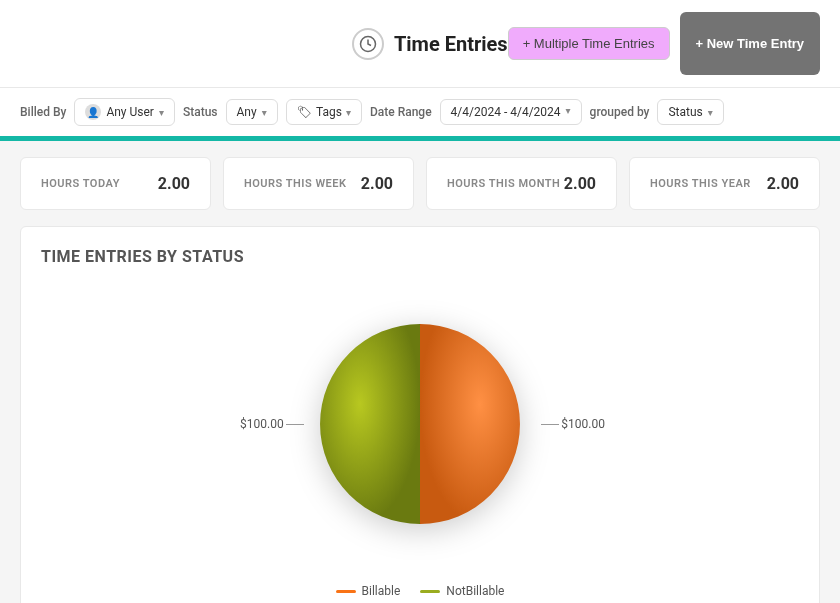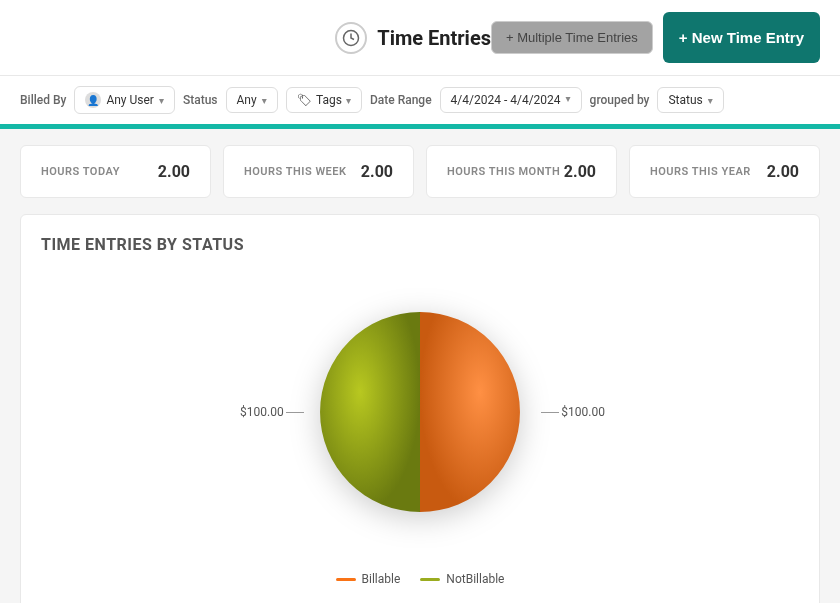--- a/index.html
+++ b/index.html
@@ -43,37 +43,37 @@
       font-size: 20px;
       font-weight: 700;
       color: #222;
     }
     .header-actions {
       display: flex;
       align-items: center;
       gap: 10px;
     }
     .btn-multiple {
-      background: #a3a3a3;
+      background: #f0abfc;
       border: 1px solid #ccc;
       border-radius: 6px;
       padding: 8px 14px;
       font-size: 13px;
       color: #444;
       cursor: pointer;
       display: flex;
       align-items: center;
       gap: 5px;
     }
     .btn-new {
-      background: #0f766e;
+      background: #737373;
       border: none;
       border-radius: 6px;
-      padding: 17px 16px;
-      font-size: 15px;
+      padding: 24px 16px;
+      font-size: 13px;
       font-weight: 600;
       color: #fff;
       cursor: pointer;
       display: flex;
       align-items: center;
       gap: 5px;
     }
     
     .filter-bar {
       background: #fff;

